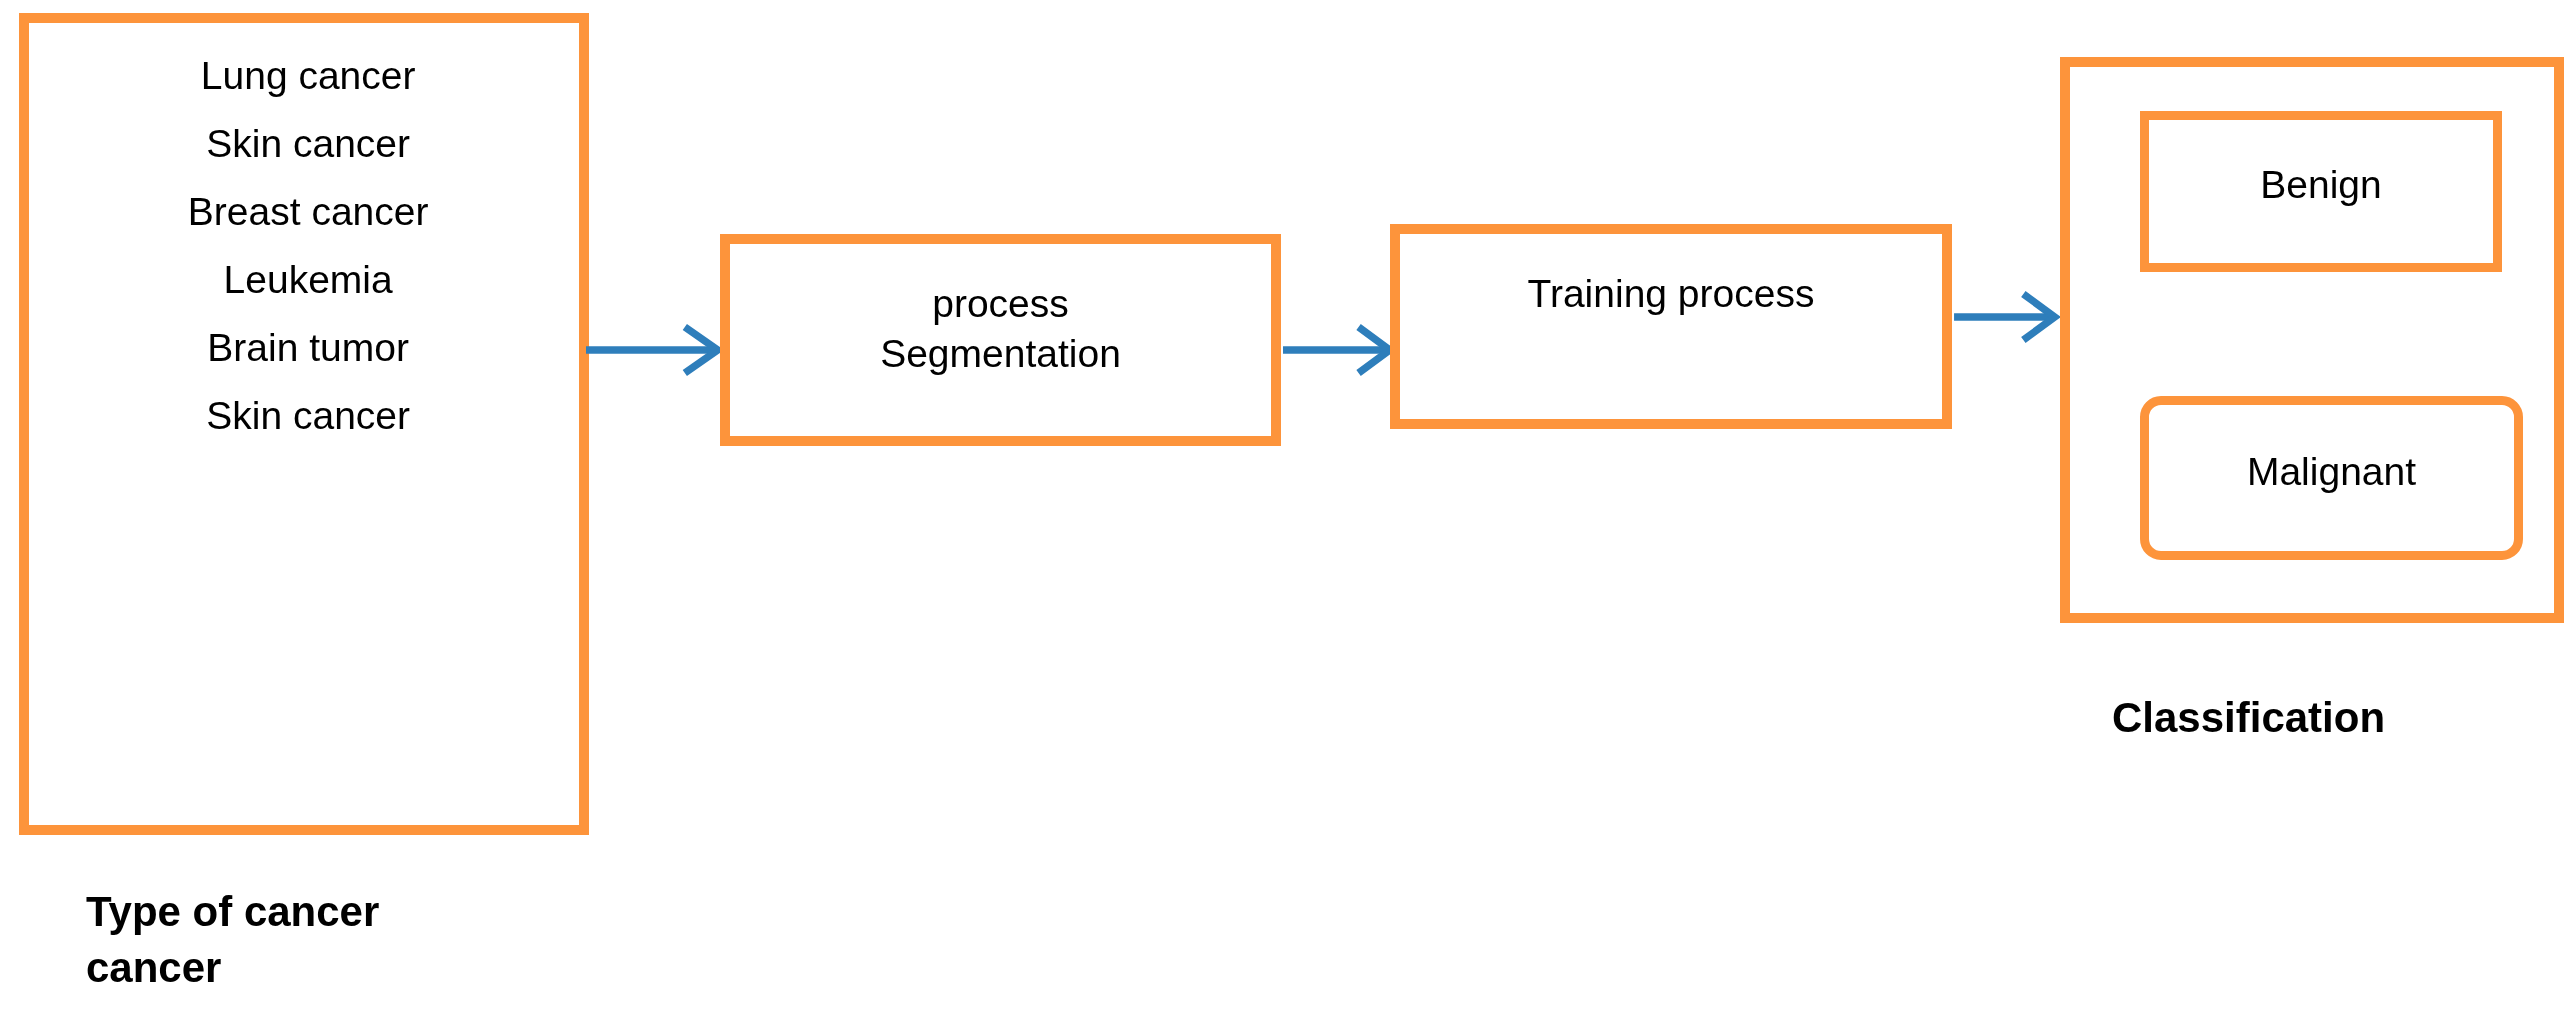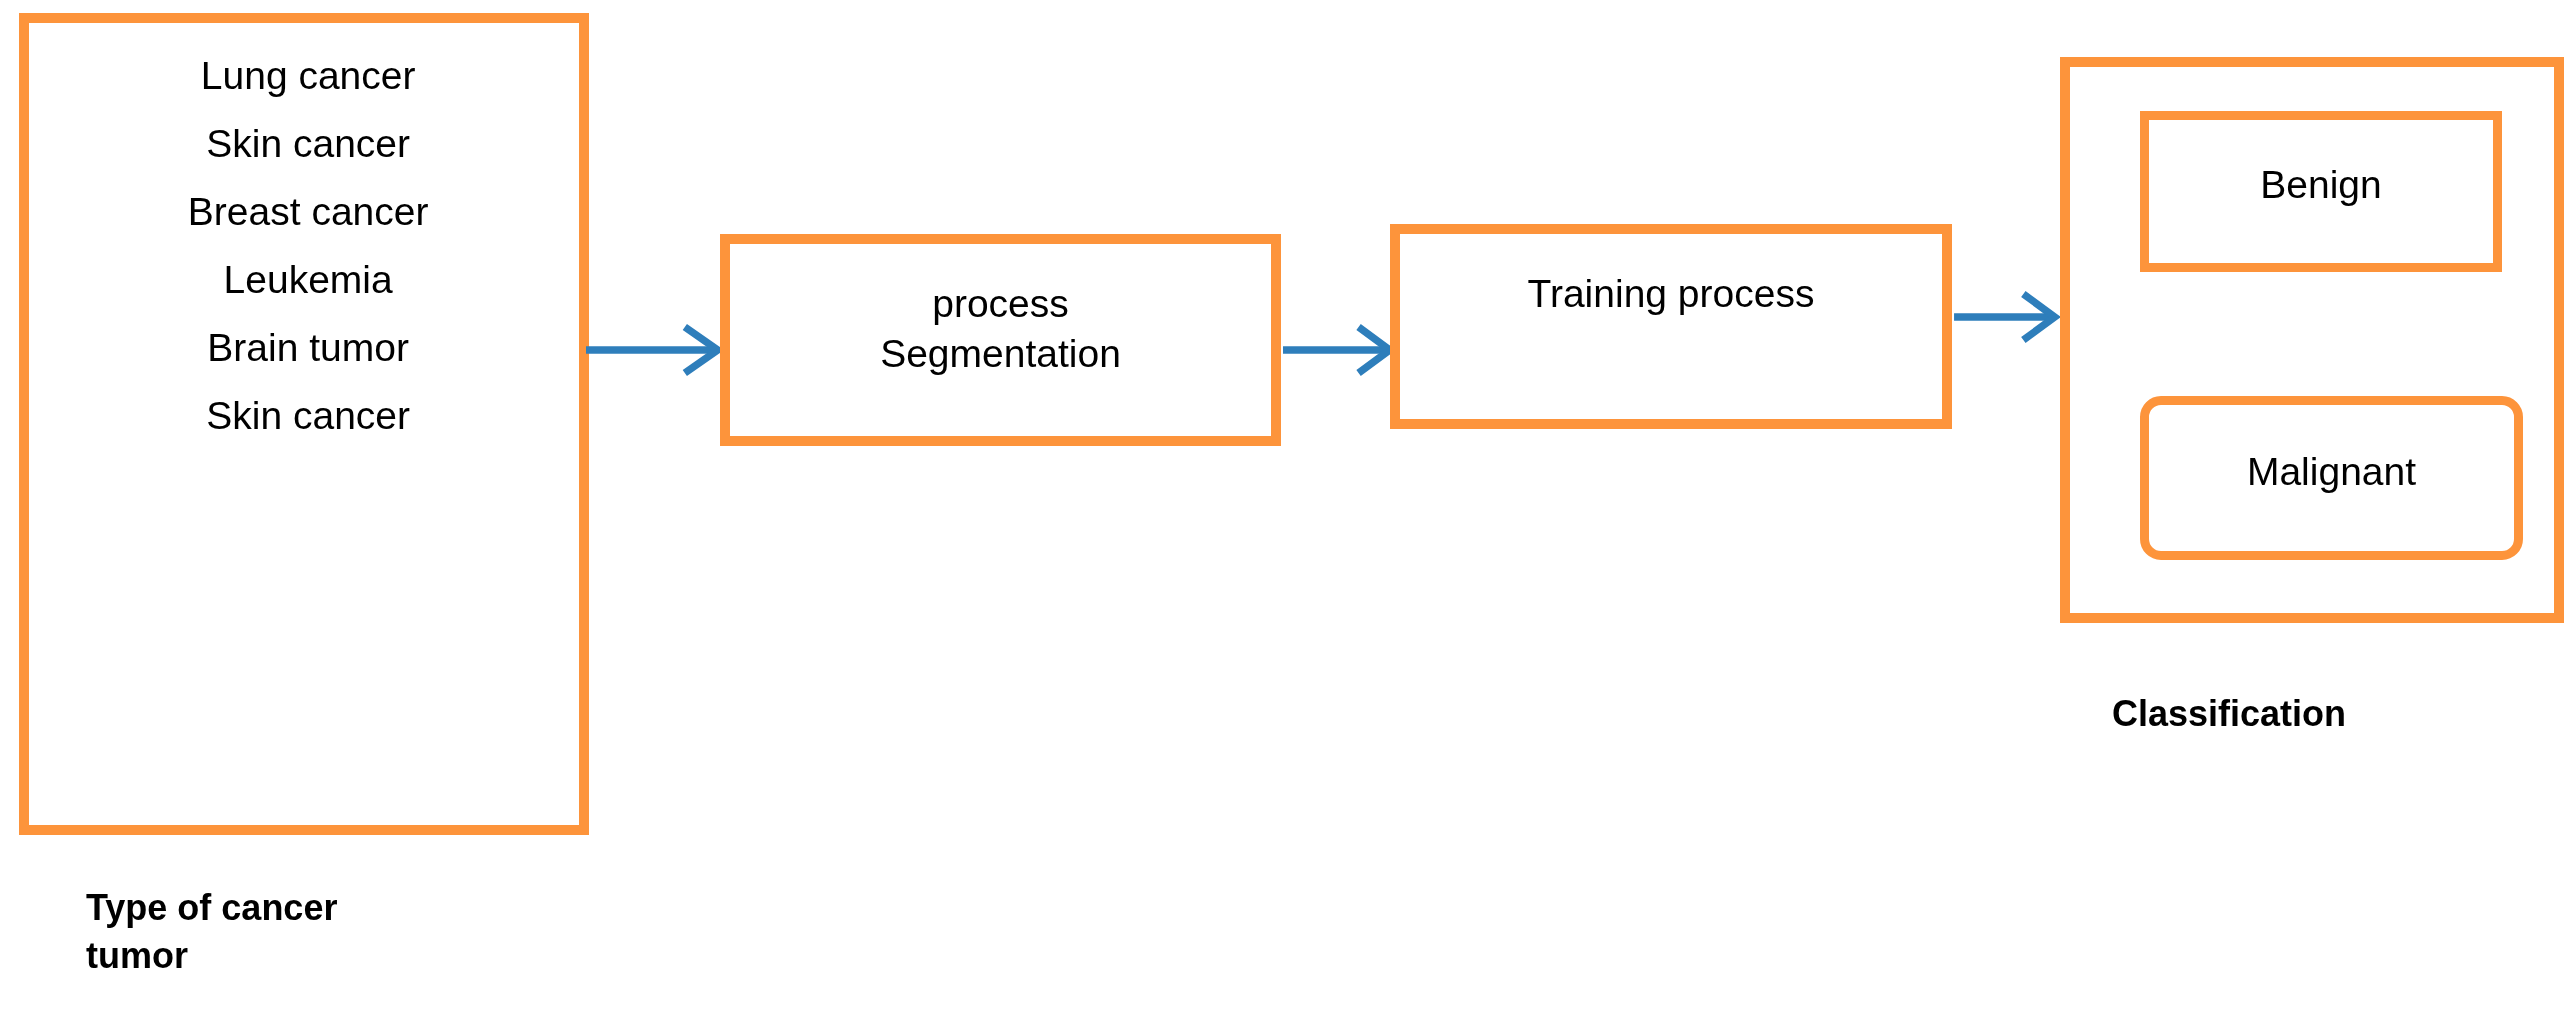--- a/index.html
+++ b/index.html
@@ -65,21 +65,21 @@
     right: 0;
     text-align: center;
     font-size: 39px;
     line-height: 1;
     color: #000000;
   }
 
   
   .caption {
     position: absolute;
-    font-size: 36px;
+    font-size: 42px;
     font-weight: bold;
     color: #000000;
     line-height: 1.33;
   }
 
   
   .arrow {
     position: absolute;
   }
 </style>
@@ -94,21 +94,21 @@
       <div class="cancer-item">Skin cancer</div>
       <div class="cancer-item">Breast cancer</div>
       <div class="cancer-item">Leukemia</div>
       <div class="cancer-item">Brain tumor</div>
       <div class="cancer-item">Skin cancer</div>
     </div>
   </div>
 
   <div class="caption" style="left:86px; top:884px; width:461px;">
     <div>Type of cancer</div>
-    <div>tumor</div>
+    <div>cancer</div>
   </div>
 
   <svg class="arrow" style="left:586px; top:317px; width:140px; height:66px;" viewBox="0 0 170 80">
     <line x1="0" y1="40" x2="158" y2="40" stroke="#2e7ebb" stroke-width="9"></line>
     <polyline points="120,12 160,40 120,68" fill="none" stroke="#2e7ebb" stroke-width="9" stroke-linecap="butt" stroke-linejoin="miter"></polyline>
   </svg>
 
   <div class="obox" style="left:720px; top:234px; width:561px; height:212px;">
     <div class="proc-text" style="top:35px;">
       <div>process</div>

